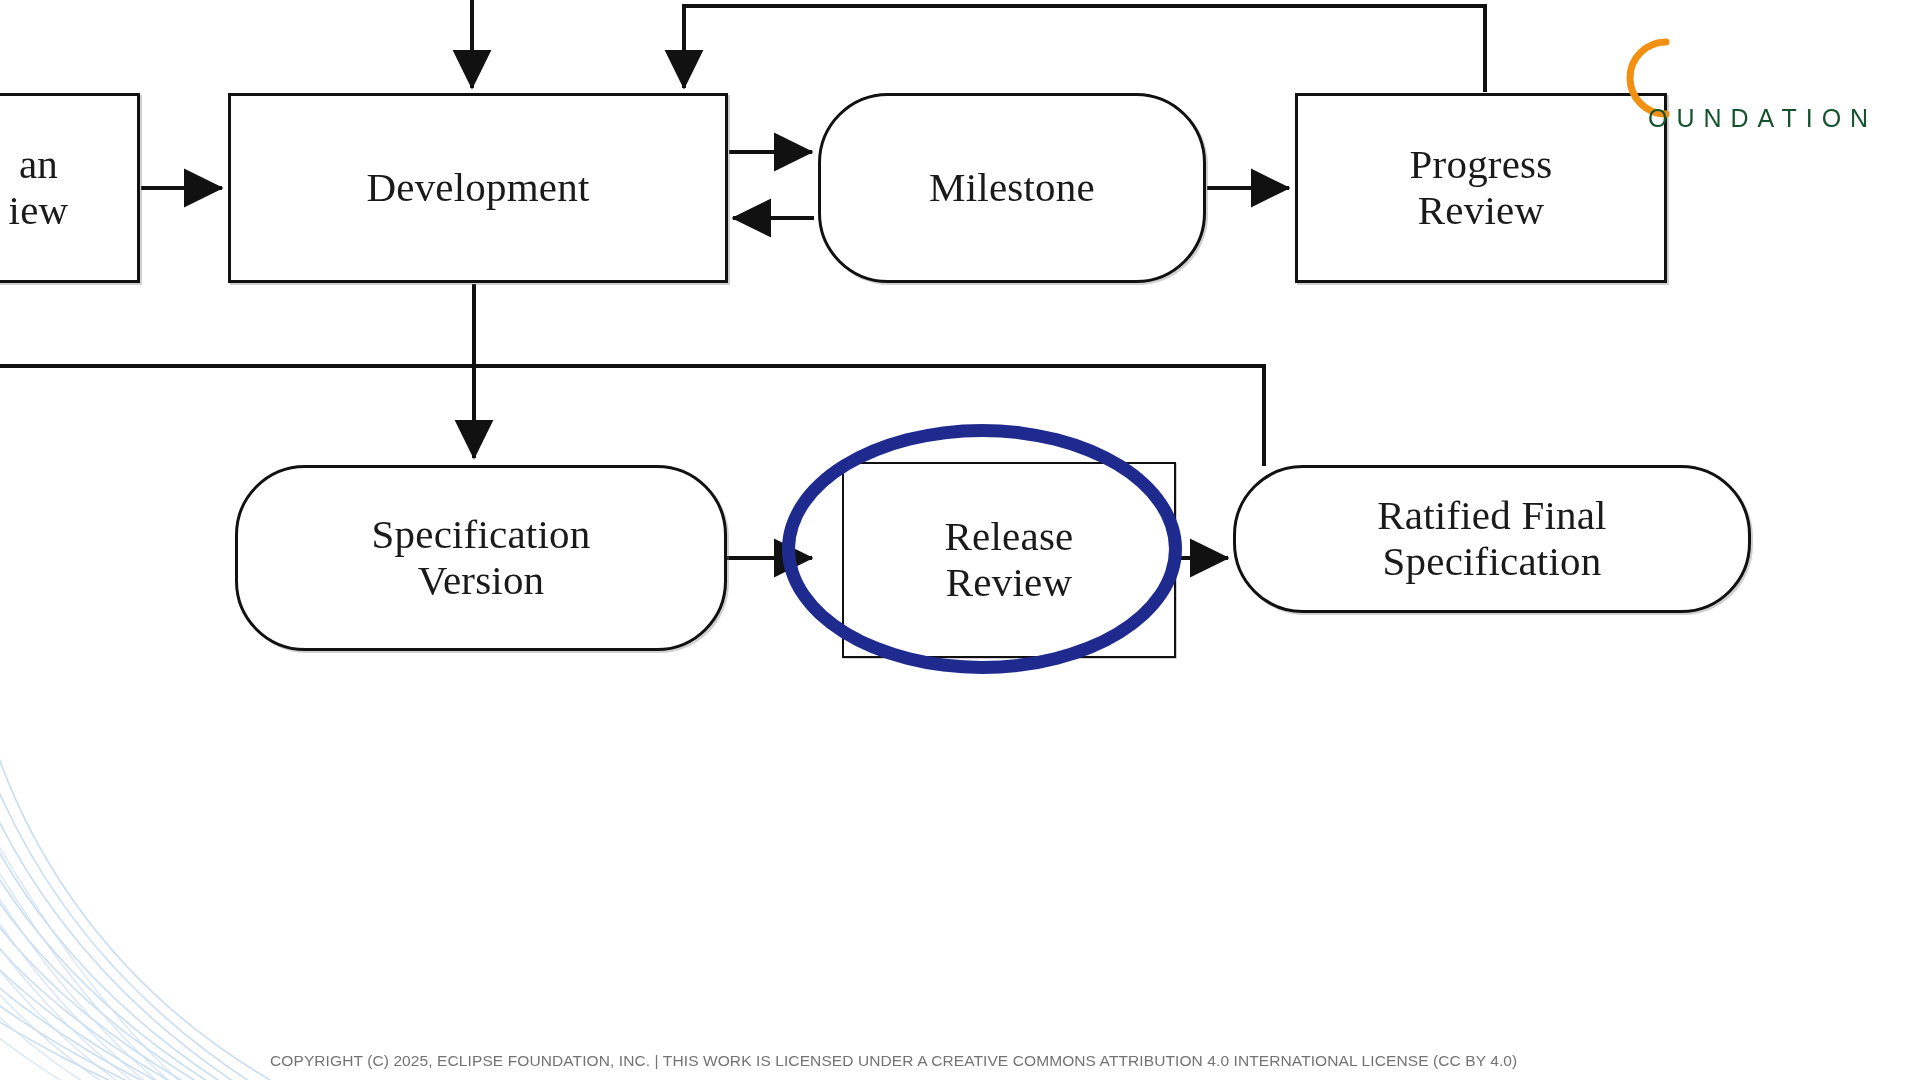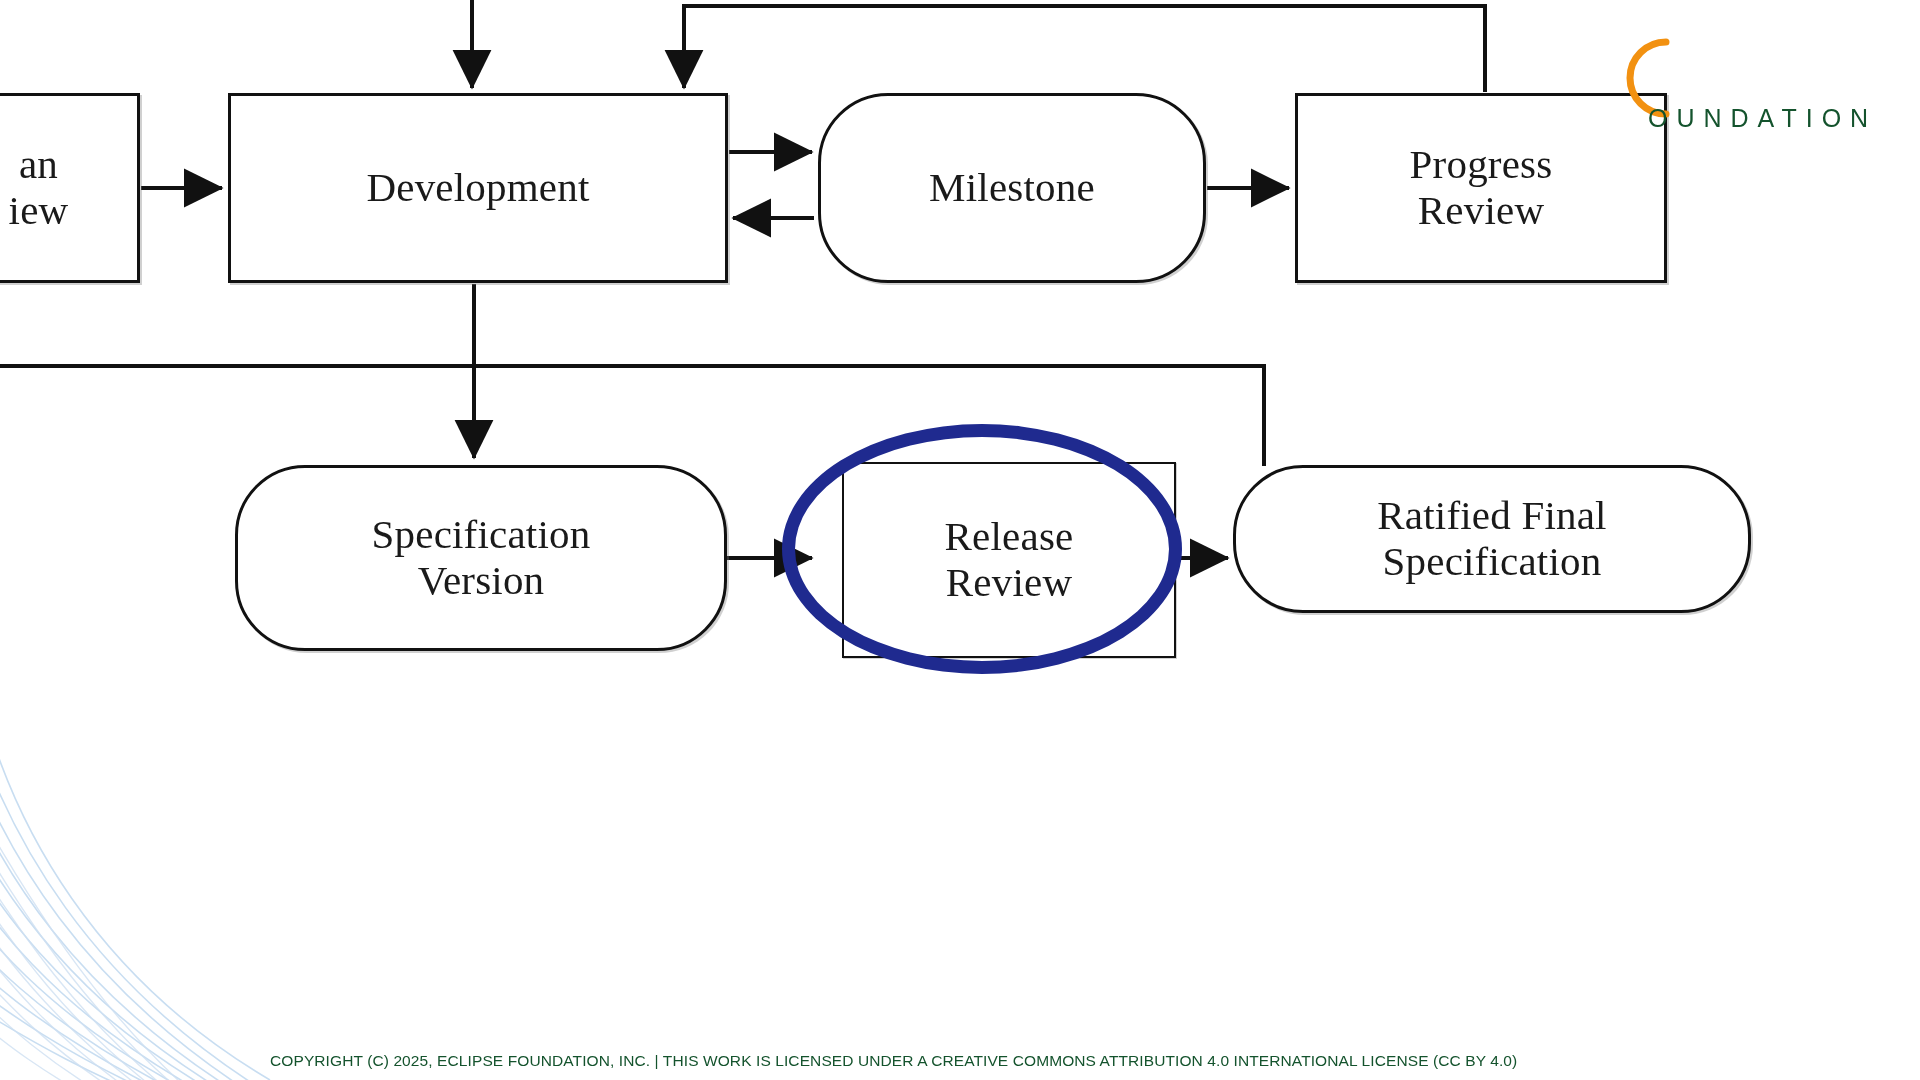--- a/index.html
+++ b/index.html
@@ -62,21 +62,21 @@
     font-size:25px;font-weight:normal;letter-spacing:9px;
     color:#14532d;line-height:1;
   }
   .logo .arc{position:absolute;left:-8px;top:2px;width:90px;height:100px;}
 
   
   .footer{
     position:absolute;left:270px;bottom:10px;
     font-family:"Liberation Sans", sans-serif;
     font-size:15.5px;letter-spacing:.1px;
-    color:#14532d;white-space:nowrap;
+    color:#737373;white-space:nowrap;
   }
 </style>
 </head>
 <body>
 
 <div id="slide">
 
   <svg class="swirl" viewBox="0 0 560 420" preserveAspectRatio="none">
     <g fill="none" stroke="#bfd8ef" stroke-width="1.6" opacity="0.85">
       <path d="M 6 0 C 40 150 130 300 300 400"></path>

